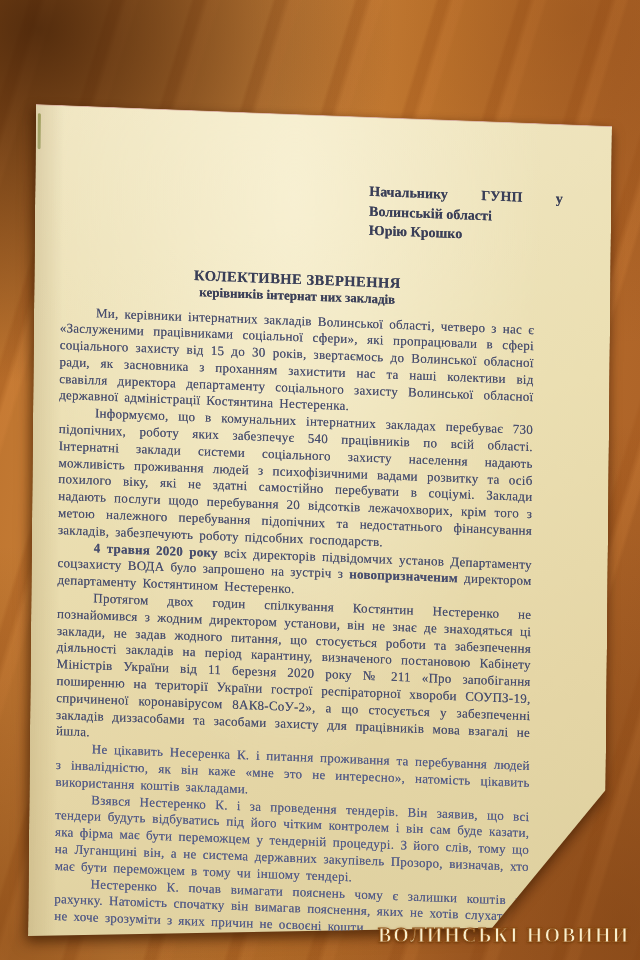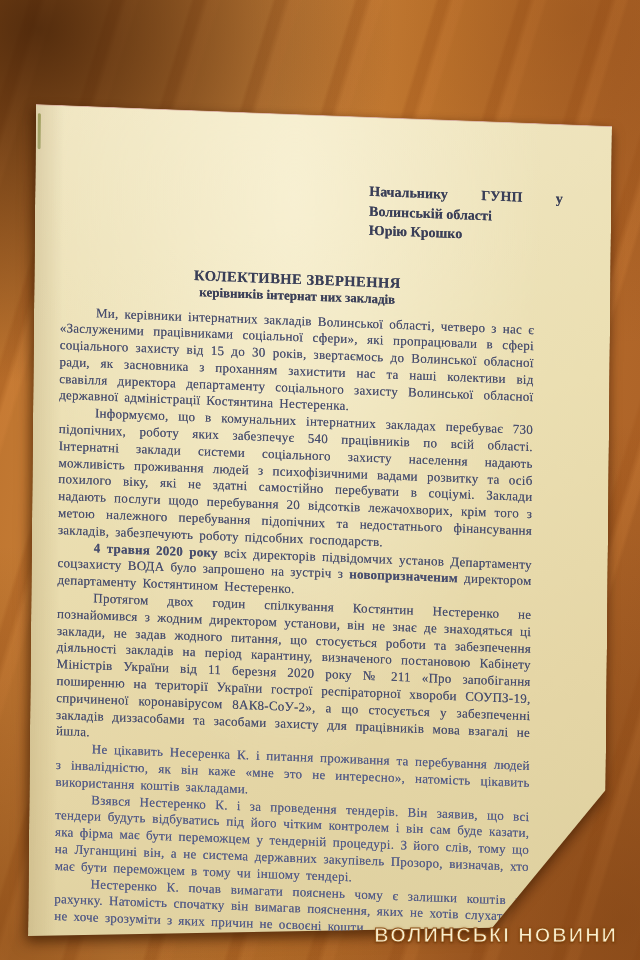--- a/index.html
+++ b/index.html
@@ -63,22 +63,22 @@
   .body-text{margin-top:9px;color:#474d6e;
     font-size:13px;line-height:16.8px;
     text-align:justify;text-shadow:0 0 .6px rgba(71,77,110,.75);
     word-spacing:2.5px;letter-spacing:.25px;
   }
   .para{margin:0;text-indent:36px;}
   .para.light{color:#525b8c;}
   .b{font-weight:bold;}
   
   .watermark{
-    position:absolute;right:22px;bottom:13px;
-    font-family:Liberation Sans, sans-serif;
+    position:absolute;right:10px;bottom:13px;
+    font-family:Liberation Serif, serif;
     font-weight:800;font-size:20px;letter-spacing:2px;
     color:#f9eecd;
     -webkit-text-stroke:1px rgba(135,72,14,.9);
     text-shadow:0 1px 2px rgba(90,45,5,.6), 0 0 3px rgba(130,65,10,.5);
     white-space:nowrap;
   }
 </style>
 </head>
 <body>
 

